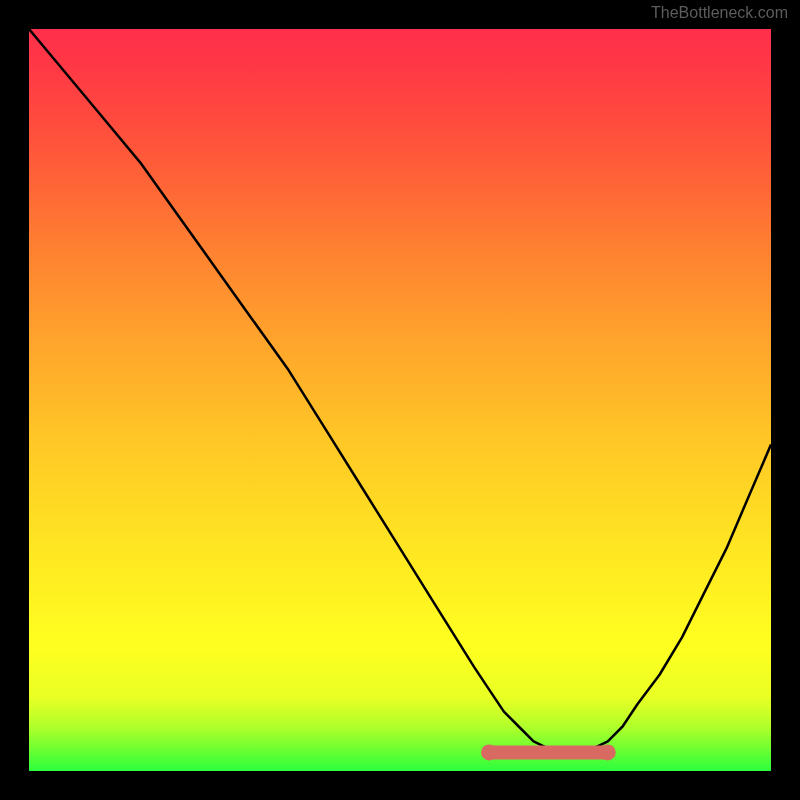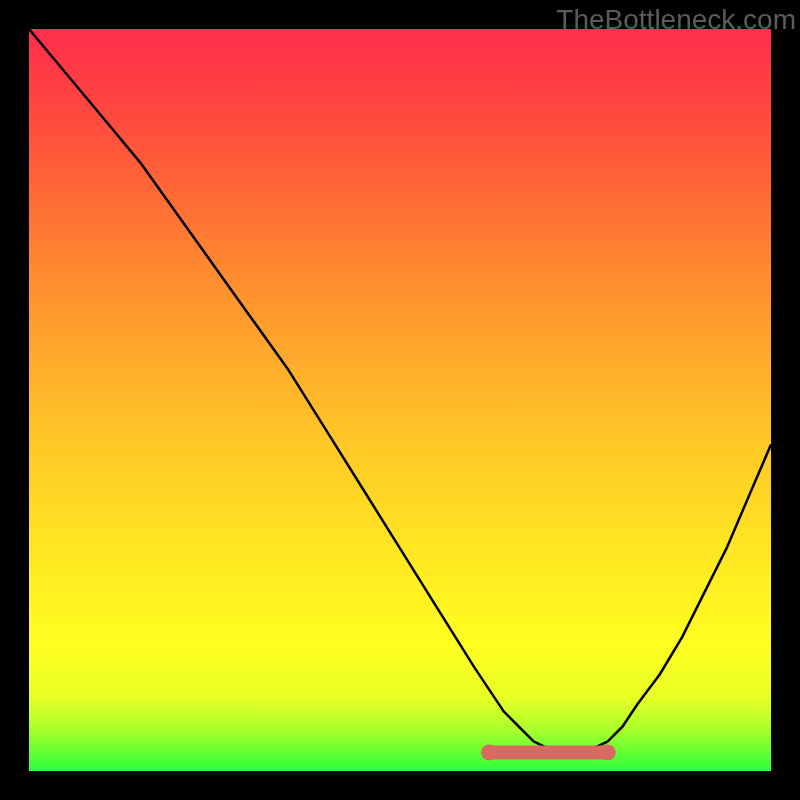--- a/index.html
+++ b/index.html
@@ -13,23 +13,23 @@
   }
   .frame {
     position: relative;
     width: 800px;
     height: 800px;
     background: #000;
   }
   .watermark {
     position: absolute;
     top: 4px;
-    right: 4px;
+    right: 12px;
     color: #5c5c5c;
-    font-size: 28px;
+    font-size: 16px;
     font-weight: 500;
     z-index: 30;
   }
   .plot {
     position: absolute;
     left: 29px;
     top: 29px;
     width: 742px;
     height: 742px;
     background: linear-gradient(

